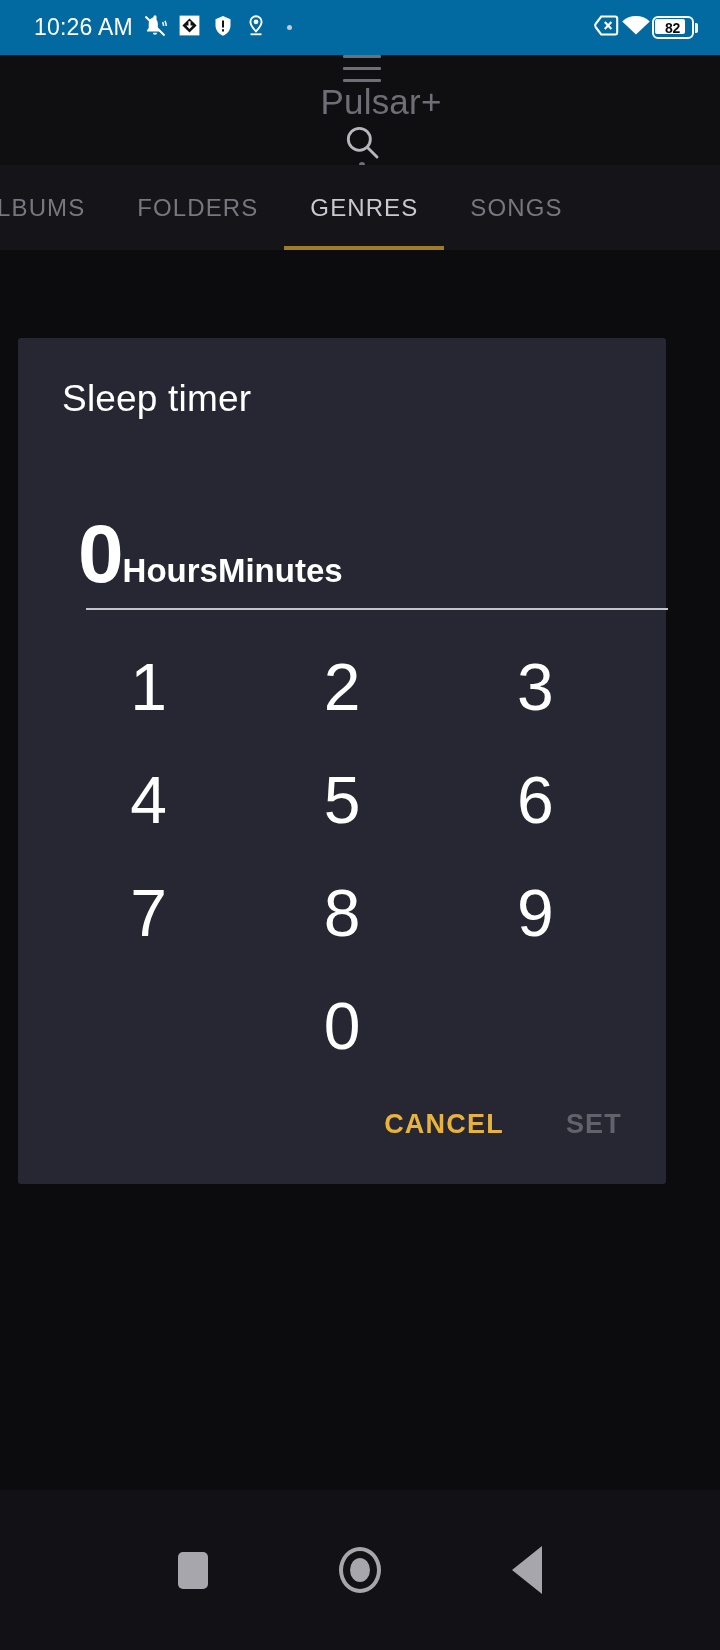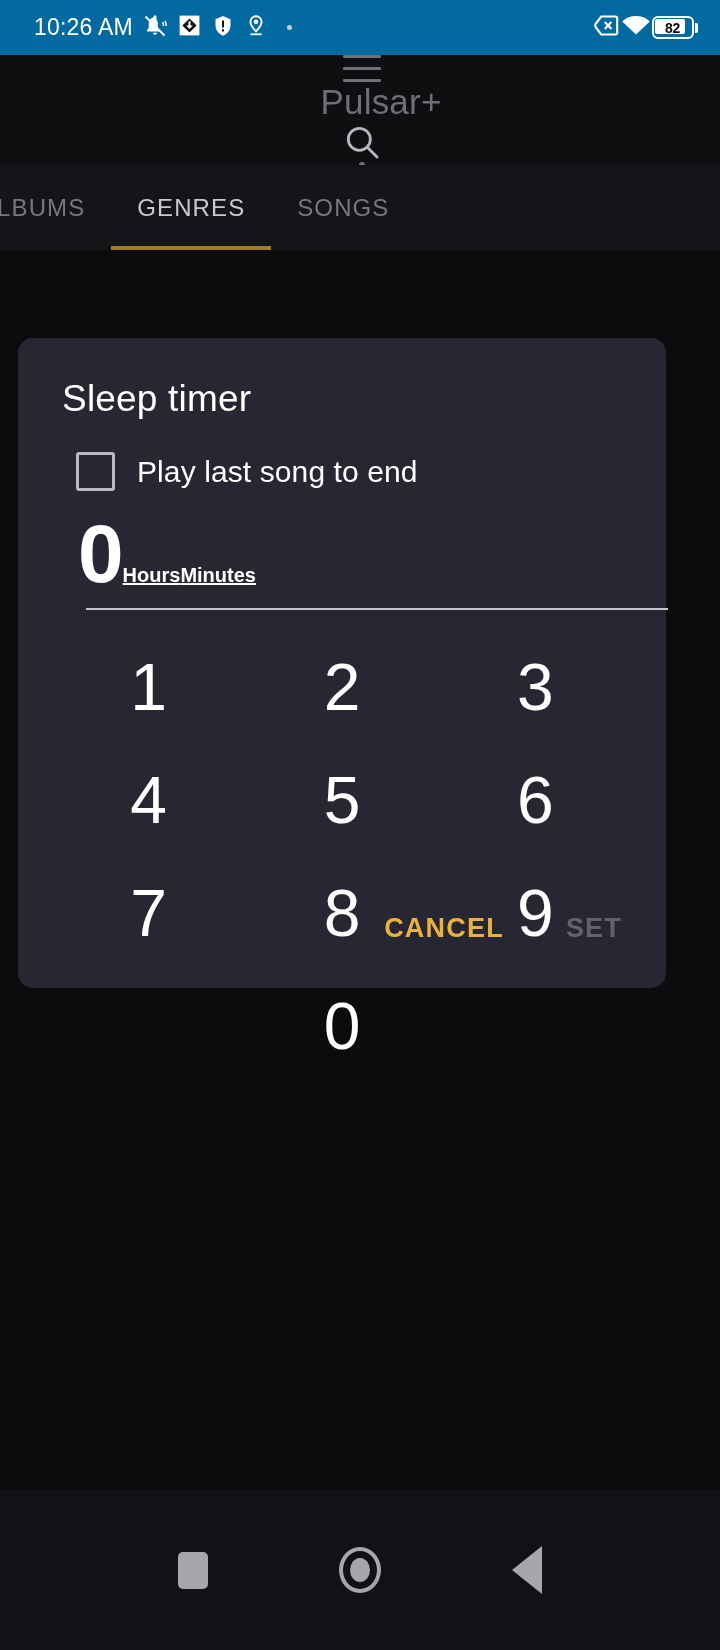--- a/index.html
+++ b/index.html
@@ -176,23 +176,23 @@
     height: 1241px;
     background: #0c0c0f;
   }
 
   
   #sleep-timer-dialog {
     position: absolute;
     left: 18px;
     top: 338px;
     width: 648px;
-    height: 650px;
+    height: 846px;
     background: #272733;
-    border-radius: 15px;
+    border-radius: 3px;
   }
   #dialog-title {
     position: absolute;
     left: 44px; top: 40px;
     color: #ffffff;
     font-size: 37px;
     font-weight: normal;
     letter-spacing: 0.2px;
   }
 
@@ -235,25 +235,24 @@
   .time-value-minutes {
     color: #ffffff;
     font-size: 82px;
     font-weight: 300;
     line-height: 1;
     letter-spacing: -1px;
     margin-left: 4px;
   }
   .time-unit {
     color: #ffffff;
-    font-size: 20px;
+    font-size: 33px;
     font-weight: bold;
     line-height: 1;
     letter-spacing: 0;
-    text-decoration: underline;
   }
 
   #time-divider {
     position: absolute;
     left: 68px; top: 270px;
     width: 582px; height: 2px;
     background: #c3c3cb;
   }
 
   
@@ -431,34 +430,31 @@
       <span class="dot3">
           <i></i>
           <i></i>
           <i></i>
         </span>
     </div>
   </div>
 
   <div id="tab-bar">
     <div class="tab" id="tab-albums">ALBUMS</div>
+    <div class="tab">FOLDERS</div>
     <div class="tab active">GENRES</div>
     <div class="tab">SONGS</div>
   </div>
 
   <div id="content-backdrop"></div>
 
   <div id="sleep-timer-dialog">
 
     <div id="dialog-title">Sleep timer</div>
 
-    <div id="play-last-song-row">
-      <span id="play-last-song-checkbox"></span>
-      <span id="play-last-song-label">Play last song to end</span>
-    </div>
 
     <div id="time-display">
       <span class="time-value-hours">0</span>
       <span class="time-unit">Hours</span>
       <span class="time-unit">Minutes</span>
     </div>
 
     <div id="time-divider"></div>
 
     <div id="keypad">

